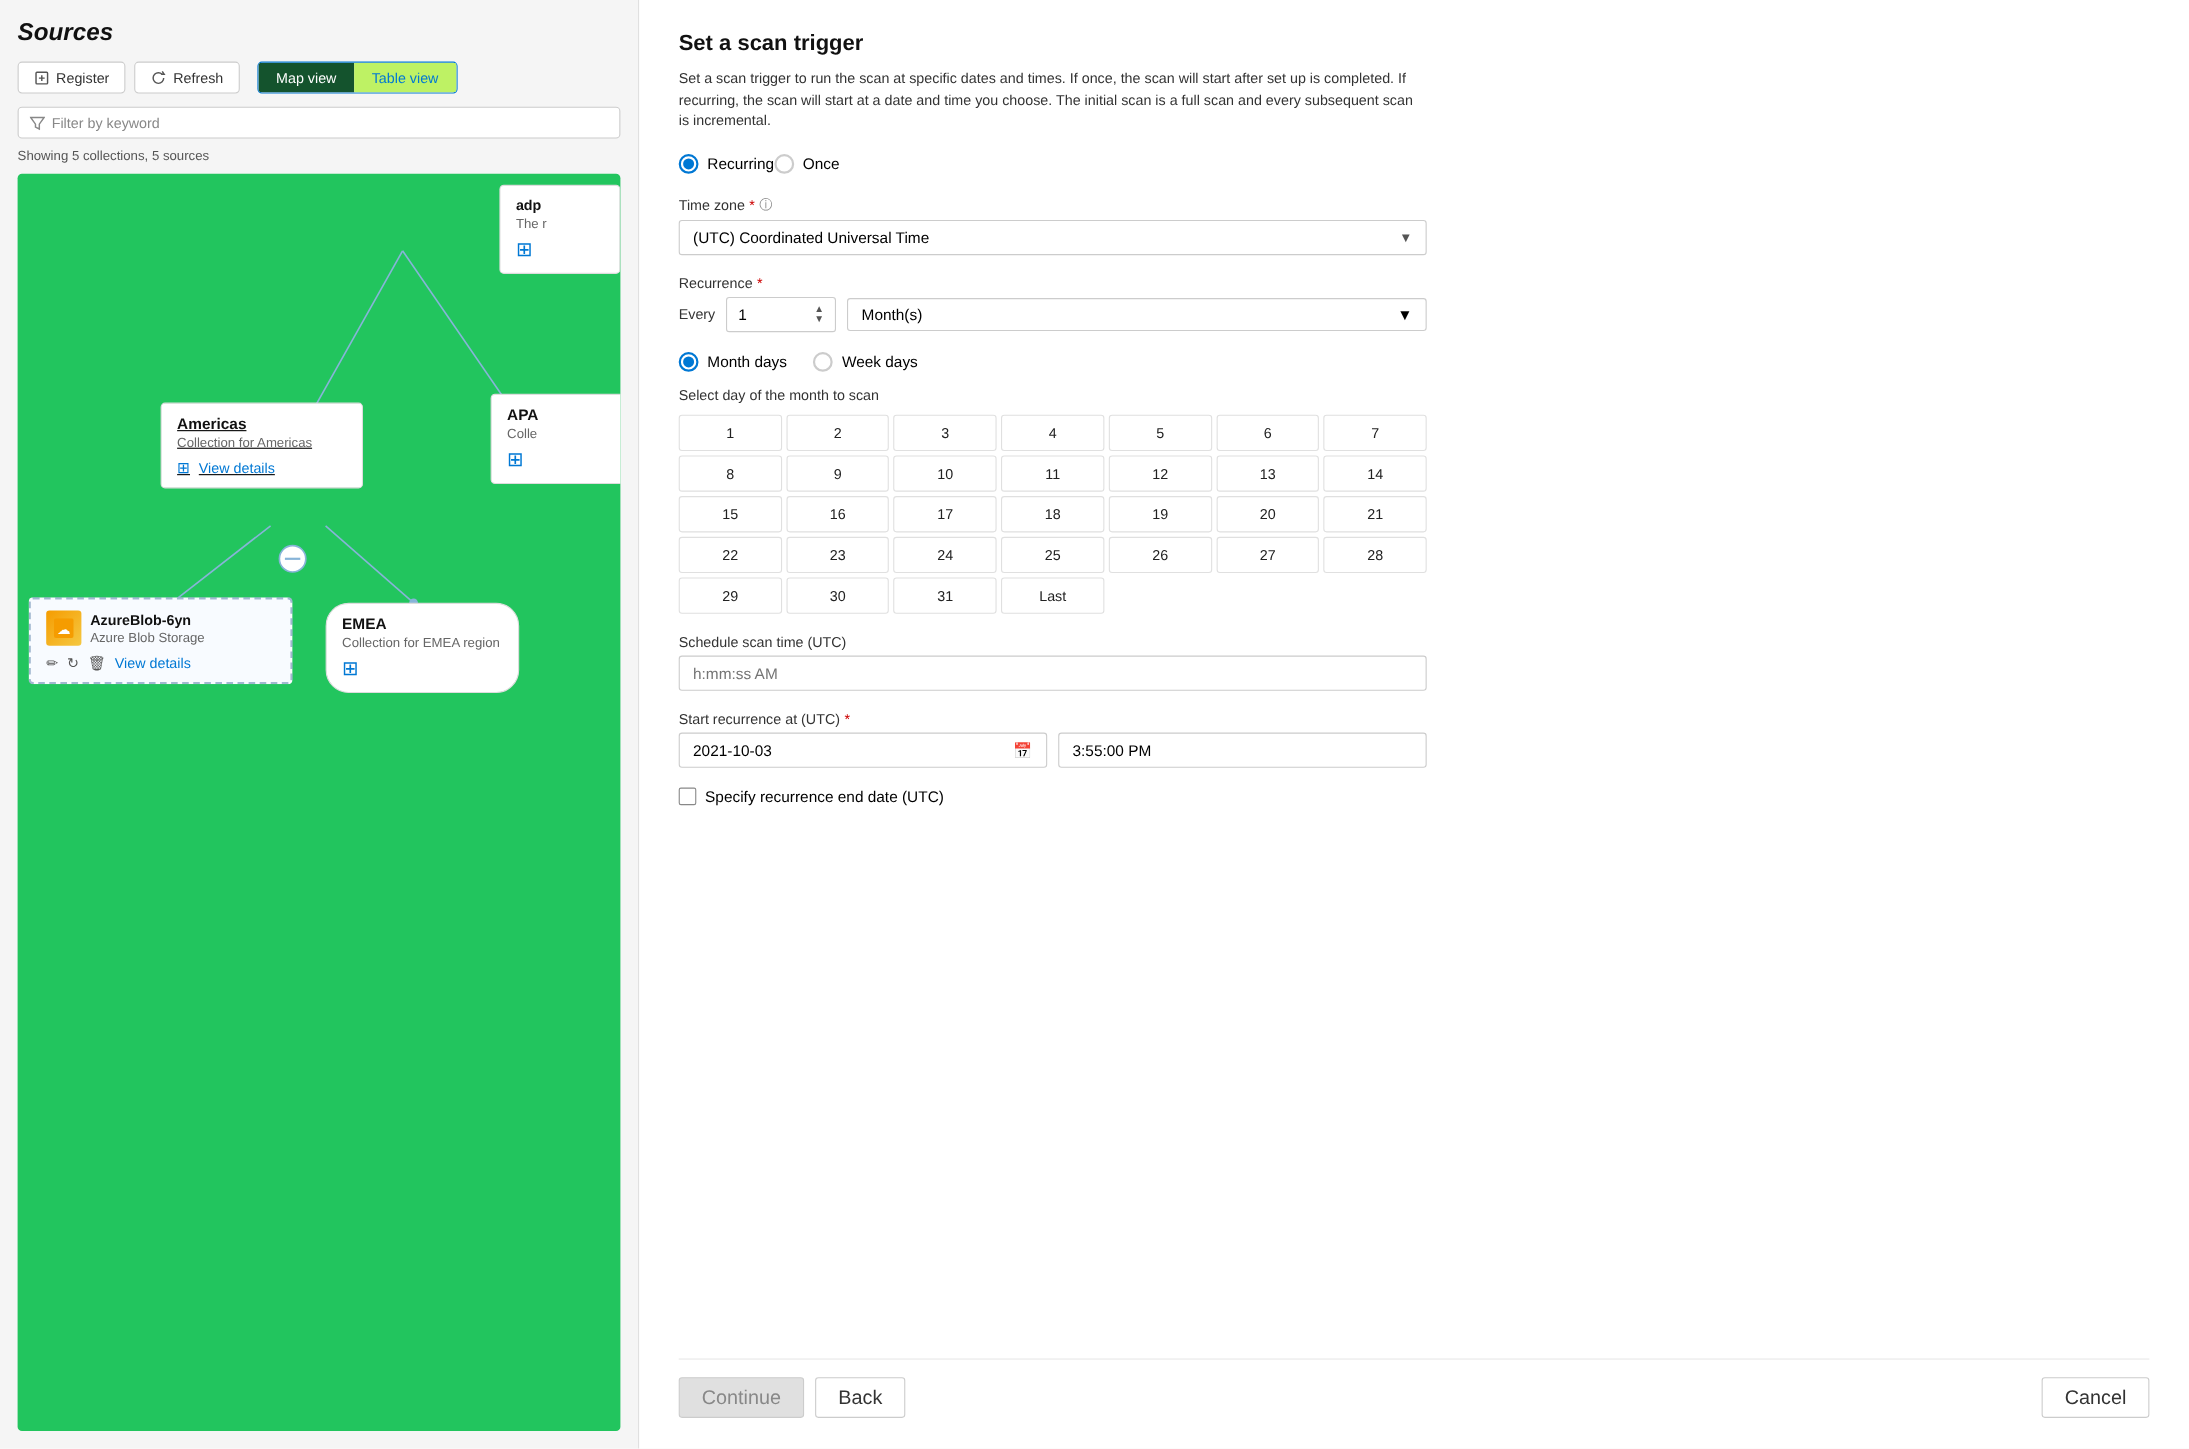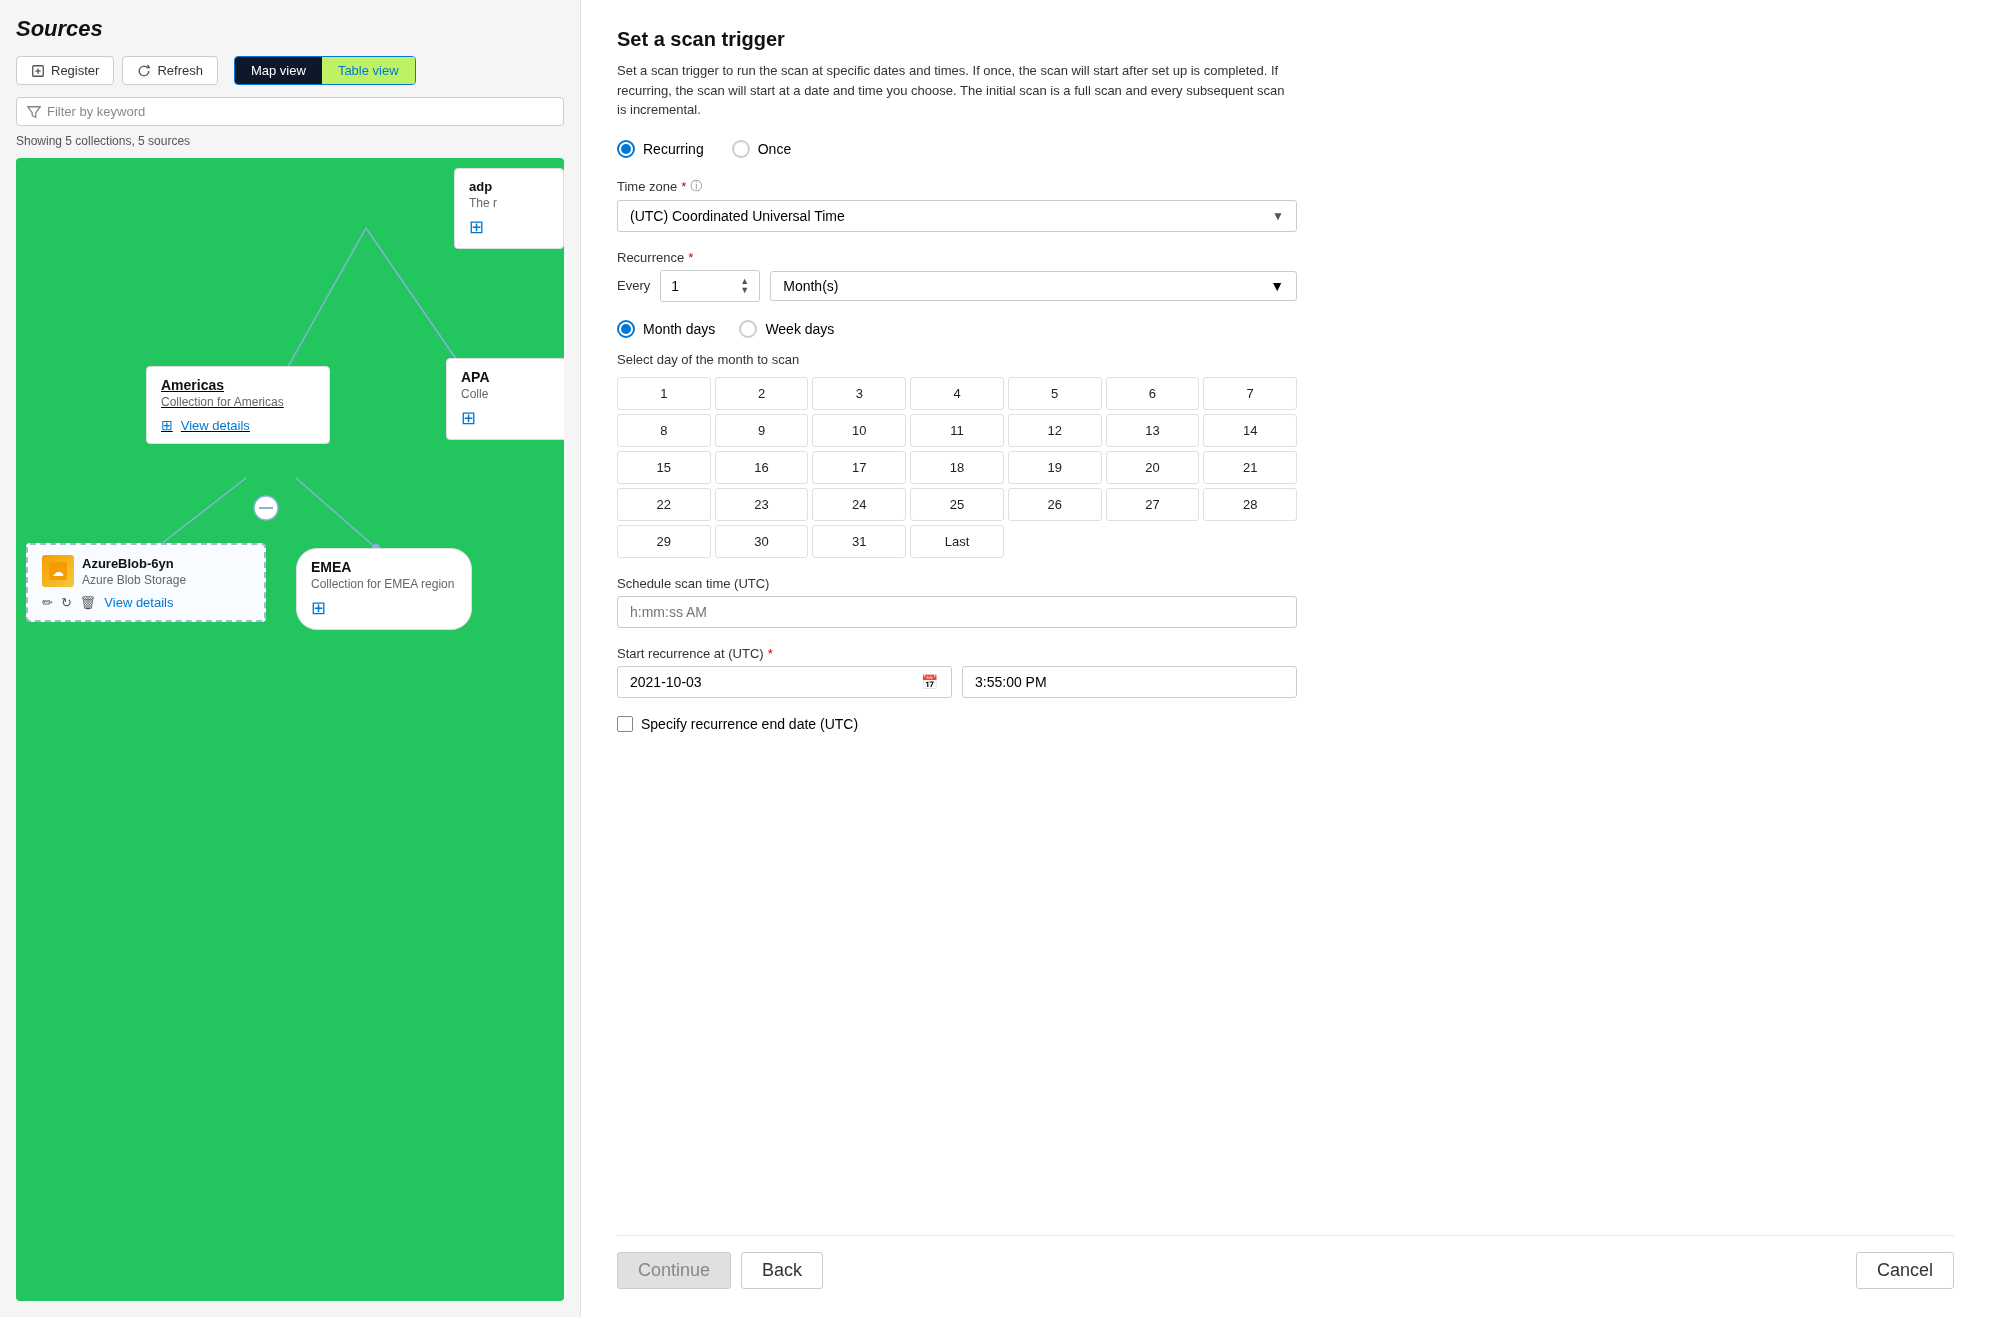--- a/index.html
+++ b/index.html
@@ -50,21 +50,21 @@
     }
     .toggle-btn {
       padding: 6px 16px;
       border: none;
       cursor: pointer;
       font-size: 13px;
       background: #bef264;
       color: #0078d4;
     }
     .toggle-btn.active {
-      background: #0f172a;
+      background: #14532d;
       color: #fff;
     }
     .filter-bar {
       border: 1px solid #ccc;
       border-radius: 4px;
       padding: 6px 10px;
       display: flex;
       align-items: center;
       gap: 6px;
       background: #fff;
@@ -139,21 +139,21 @@
       padding: 28px 36px;
       overflow-y: auto;
       display: flex;
       flex-direction: column;
       border-left: 1px solid #e0e0e0;
     }
     .panel-title { font-size: 20px; font-weight: 600; margin-bottom: 10px; color: #111; }
     .panel-desc { font-size: 13px; color: #333; line-height: 1.5; margin-bottom: 20px; max-width: 680px; }
 
     
-    .radio-group { display: flex; gap: 28px; margin-bottom: 20px; align-items: center; }
+    .radio-group { display: flex; margin-bottom: 20px; align-items: center; }
     .radio-option { display: flex; align-items: center; gap: 8px; cursor: pointer; font-size: 14px; }
     .radio-circle {
       width: 18px; height: 18px;
       border-radius: 50%;
       border: 2px solid #ccc;
       display: flex; align-items: center; justify-content: center;
     }
     .radio-circle.checked { border-color: #0078d4; }
     .radio-circle.checked::after {
       content: '';

